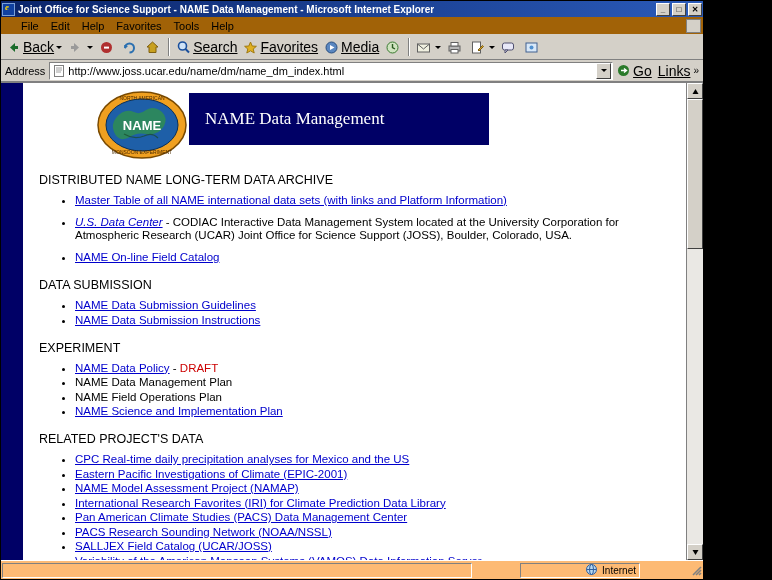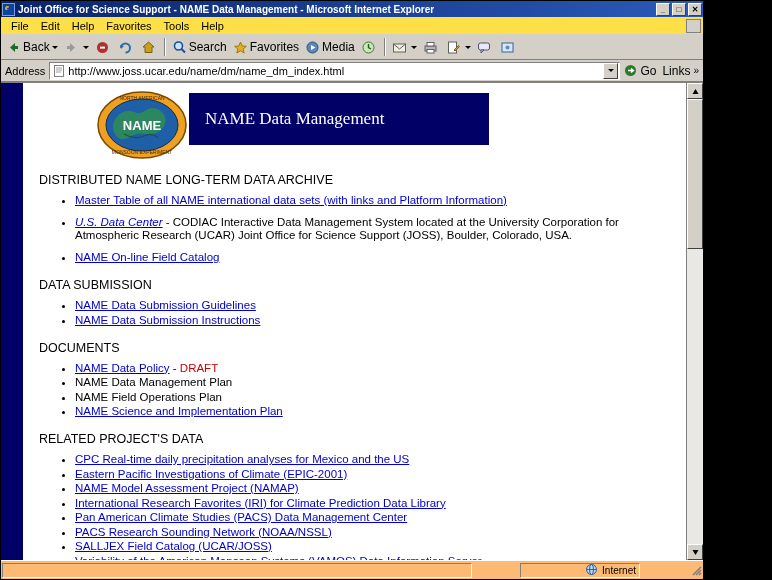--- a/index.html
+++ b/index.html
@@ -75,22 +75,22 @@
     line-height: 11px;
     text-align: center;
     font-weight: bold;
     box-sizing: border-box;
   }
   
   .menubar {
     height: 17px;
     display: flex;
     align-items: center;
-    background: #fde047;
-    padding-left: 4px;
+    background: #a16207;
+    padding-left: 14px;
     border-bottom: 1px solid #d4d0c8;
   }
   .menubar .mi {
     padding: 1px 6px;
     font-size: 11px;
     color: #000;
   }
   .menu-right {
     margin-left: auto;
     display: flex;
@@ -133,21 +133,21 @@
   }
   .ico {
     width: 15px;
     height: 15px;
     display: inline-block;
     position: relative;
     margin-right: 2px;
     flex: none;
   }
   .ico svg { display:block; }
-  .tb-label { font-size: 12px; }
+  .tb-label { font-size: 14px; text-decoration: underline; }
   .drop {
     width: 0; height: 0;
     border-left: 3px solid transparent;
     border-right: 3px solid transparent;
     border-top: 3px solid #000;
     margin-left: 2px;
     display:inline-block;
   }
   
   .addressbar {
@@ -577,21 +577,21 @@
                 </ul>
               </div>
               <div class="sec-block">
                 <h2 class="section">DATA SUBMISSION</h2>
                 <ul class="links">
                   <li class="list-item"><a class="lnk">NAME Data Submission Guidelines</a></li>
                   <li class="list-item"><a class="lnk">NAME Data Submission Instructions</a></li>
                 </ul>
               </div>
               <div class="sec-block">
-                <h2 class="section">DOCUMENTS</h2>
+                <h2 class="section">EXPERIMENT</h2>
                 <ul class="links">
                   <li class="list-item"><a class="lnk">NAME Data Policy</a><span class="plain"> - </span><span class="draft">DRAFT</span></li>
                   <li class="list-item"><span class="plain">NAME Data Management Plan</span></li>
                   <li class="list-item"><span class="plain">NAME Field Operations Plan</span></li>
                   <li class="list-item"><a class="lnk">NAME Science and Implementation Plan</a></li>
                 </ul>
               </div>
               <div class="sec-block">
                 <h2 class="section">RELATED PROJECT'S DATA</h2>
                 <ul class="links">

